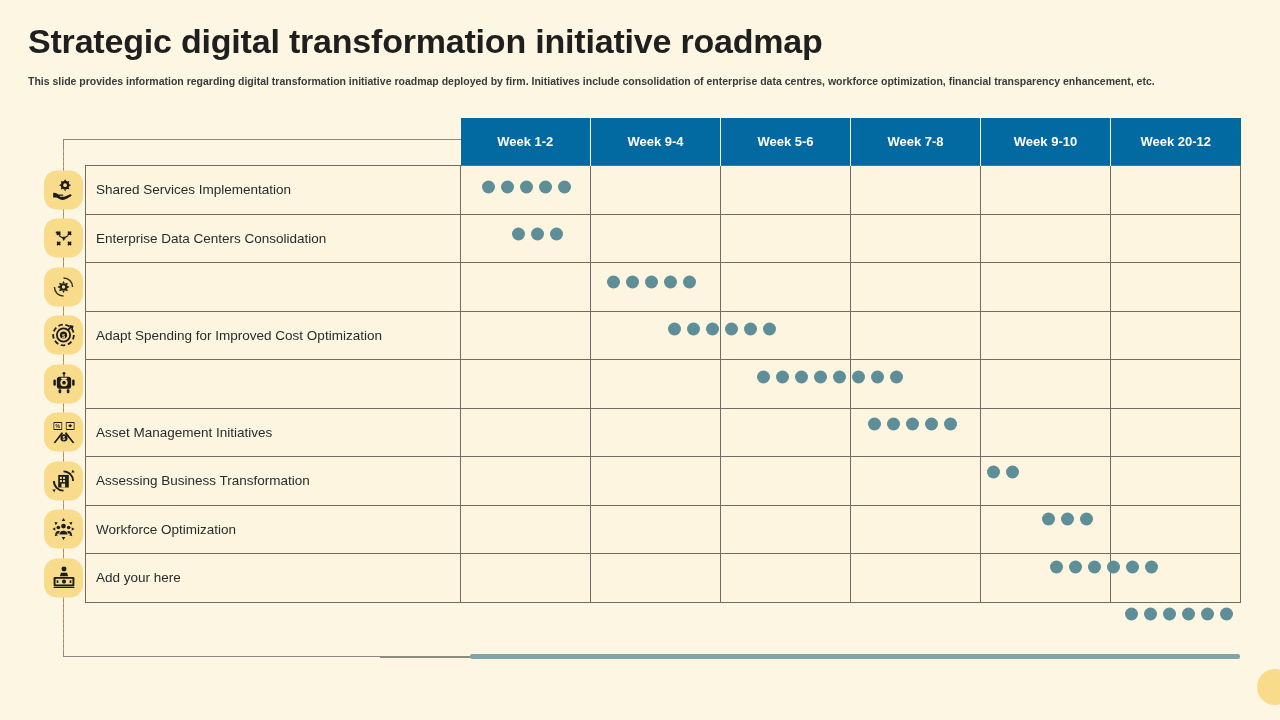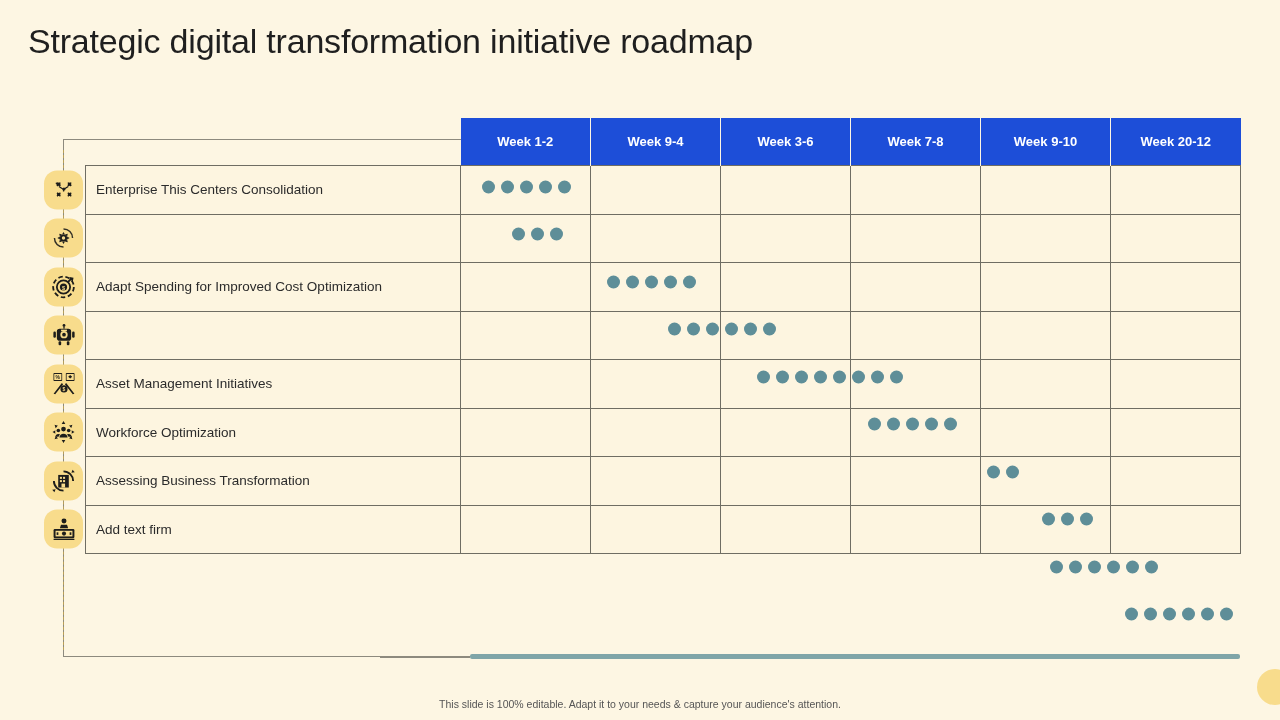--- a/index.html
+++ b/index.html
@@ -9,21 +9,21 @@
     font-family:"Liberation Sans", sans-serif;
     color:#2b2b2b;
     overflow:hidden;
     position:relative;
   }
   .slide{position:absolute;inset:0;background:#FDF6E3;}
 
   
   .title{
     position:absolute;left:28px;top:22px;
-    font-size:34px;font-weight:normal;letter-spacing:-0.2px;
+    font-size:34px;font-weight:bold;letter-spacing:-0.2px;
     color:#1f1f1f;white-space:nowrap;
   }
   .subtitle{
     position:absolute;left:28px;top:75px;width:1200px;
     font-size:10.5px;font-weight:bold;color:#3a3a3a;
     line-height:1.3;white-space:nowrap;
   }
 
   
   .bracket{
@@ -45,21 +45,21 @@
   .table{
     position:absolute;left:85px;top:118px;
     width:1155px;
     border-collapse:collapse;
     table-layout:fixed;
   }
   .table col.lbl{width:375px;}
   .table col.wk{width:130px;}
 
   .table th{
-    background:#1d4ed8;
+    background:#0369a1;
     color:#ffffff;
     font-size:13px;font-weight:bold;
     height:45px;
     border-right:1px solid #FDF6E3;
     text-align:center;
     vertical-align:middle;
   }
   .table th.blank{
     background:transparent;border:none;
   }
@@ -122,61 +122,78 @@
     width:36px;height:36px;border-radius:50%;
     background:#F8DC8C;
   }
 </style>
 </head>
 <body>
 
 <div class="slide">
 
   <div class="title">Strategic digital transformation initiative roadmap</div>
+  <div class="subtitle">This slide provides information regarding digital transformation initiative roadmap deployed by firm. Initiatives include consolidation of enterprise data centres, workforce optimization, financial transparency enhancement, etc.</div>
 
   <div class="bracket"></div>
   <div class="dashrail"></div>
 
   <table class="table">
     <colgroup>
       <col class="lbl">
         <col class="wk">
         <col class="wk">
         <col class="wk">
         <col class="wk">
         <col class="wk">
         <col class="wk">
     </colgroup>
     <thead>
       <tr>
         <th class="blank"></th>
         <th>Week 1-2</th>
         <th>Week 9-4</th>
-        <th>Week 3-6</th>
+        <th>Week 5-6</th>
         <th>Week 7-8</th>
         <th>Week 9-10</th>
         <th>Week 20-12</th>
       </tr>
     </thead>
     <tbody id="tbody">
+        <tr>
+          <td class="label"><span class="iconcell">
+              <svg width="26" height="26" viewBox="0 0 24 24" fill="#1d1d1b">
+                <circle cx="13" cy="8" r="4"></circle>
+                <path d="M13 2.5l1 1.6h-2zM13 13.5l1-1.6h-2zM18.5 8l-1.6 1v-2zM7.5 8l1.6 1v-2zM16.9 4.1l-.4 1.9-1.4-1.4zM9.1 11.9l.4-1.9 1.4 1.4zM16.9 11.9l-1.8-.5 1.4-1.4zM9.1 4.1l1.8.5-1.4 1.4z"></path>
+                <circle cx="13" cy="8" r="1.7" fill="#F8DC8C"></circle>
+                <path d="M2 15.2c1.8-.6 3.4.4 4.6 1.3h4.1c.9 0 .9 1.3 0 1.3H8.2v.9h3.1c1.9 0 4.6-1.6 6.2-2.3 1.1-.5 2 .9 1.1 1.6-2.1 1.6-5.4 3.6-7.6 3.6-2.4 0-4.1-1.6-5.9-2.3H2z"></path>
+              </svg>
+            </span><span>Shared Services Implementation</span></td>
+          <td></td>
+          <td></td>
+          <td></td>
+          <td></td>
+          <td></td>
+          <td></td>
+        </tr>
         <tr>
           <td class="label"><span class="iconcell">
               <svg width="26" height="26" viewBox="0 0 24 24" fill="#1d1d1b">
                 <path d="M6 5.2l1.1 1.1 1.1-1.1.9.9-1.1 1.1 1.1 1.1-.9.9-1.1-1.1-1.1 1.1-.9-.9L5.1 7.2 4 6.1z"></path>
                 <circle cx="7.1" cy="7.1" r="1.5"></circle>
                 <path d="M16 5.2l1.1 1.1 1.1-1.1.9.9-1.1 1.1 1.1 1.1-.9.9-1.1-1.1-1.1 1.1-.9-.9 1.1-1.1-1.1-1.1z"></path>
                 <circle cx="17.1" cy="7.1" r="1.5"></circle>
                 <path d="M6 14.6l1.1 1.1 1.1-1.1.9.9-1.1 1.1 1.1 1.1-.9.9-1.1-1.1-1.1 1.1-.9-.9 1.1-1.1-1.1-1.1z"></path>
                 <circle cx="7.1" cy="16.5" r="1.5"></circle>
                 <path d="M16 14.6l1.1 1.1 1.1-1.1.9.9-1.1 1.1 1.1 1.1-.9.9-1.1-1.1-1.1 1.1-.9-.9 1.1-1.1-1.1-1.1z"></path>
                 <circle cx="17.1" cy="16.5" r="1.5"></circle>
                 <path d="M7.6 8.8l4 2.4 4-2.4.6 1-4 2.4v1.6h-1.2v-1.6l-4-2.4z"></path>
                 <circle cx="12" cy="11.6" r="1.4"></circle>
               </svg>
-            </span><span>Enterprise This Centers Consolidation</span></td>
+            </span><span>Enterprise Data Centers Consolidation</span></td>
           <td></td>
           <td></td>
           <td></td>
           <td></td>
           <td></td>
           <td></td>
         </tr>
         <tr>
           <td class="label"><span class="iconcell">
               <svg width="27" height="27" viewBox="0 0 24 24" fill="#1d1d1b">
@@ -250,71 +267,71 @@
           <td></td>
           <td></td>
           <td></td>
           <td></td>
           <td></td>
           <td></td>
         </tr>
         <tr>
           <td class="label"><span class="iconcell">
               <svg width="27" height="27" viewBox="0 0 24 24" fill="#1d1d1b">
-                <path d="M12 2.2l1.6 2.7h-3.2zM12 21.8l1.6-2.7h-3.2zM21.8 12l-2.7 1.6v-3.2zM2.2 12l2.7 1.6v-3.2zM19.9 5.5l-1 3-2.1-2.1zM4.1 18.5l1-3 2.1 2.1zM19.9 18.5l-3-1 2.1-2.1zM4.1 5.5l3 1-2.1 2.1z"></path>
-                <circle cx="12" cy="12" r="7.2" fill="#F8DC8C"></circle>
-                <circle cx="12" cy="9.4" r="2.1"></circle>
-                <path d="M8.4 16.8c0-2 1.6-3.3 3.6-3.3s3.6 1.3 3.6 3.3z"></path>
-                <circle cx="7.4" cy="10.6" r="1.6"></circle>
-                <path d="M4.8 16.3c0-1.6 1.2-2.6 2.6-2.6.6 0 1.2.2 1.6.5-.8.6-1.3 1.4-1.4 2.1z"></path>
-                <circle cx="16.6" cy="10.6" r="1.6"></circle>
-                <path d="M19.2 16.3h-2.8c-.1-.7-.6-1.5-1.4-2.1.4-.3 1-.5 1.6-.5 1.4 0 2.6 1 2.6 2.6z"></path>
-              </svg>
-            </span><span>Workforce Optimization</span></td>
-          <td></td>
-          <td></td>
-          <td></td>
-          <td></td>
-          <td></td>
-          <td></td>
-        </tr>
-        <tr>
-          <td class="label"><span class="iconcell">
-              <svg width="27" height="27" viewBox="0 0 24 24" fill="#1d1d1b">
                 <path d="M12 2.6A9.4 9.4 0 0121.4 12h-1.7A7.7 7.7 0 0012 4.3z"></path>
                 <path d="M12 21.4A9.4 9.4 0 012.6 12h1.7A7.7 7.7 0 0012 19.7z"></path>
                 <path d="M20.1 1.9l1.9 2.4-3 .4zM3.9 22.1L2 19.7l3-.4z"></path>
                 <rect x="7.3" y="6.6" width="9.4" height="11.2"></rect>
                 <rect x="8.8" y="8.3" width="1.8" height="1.8" fill="#F8DC8C"></rect>
                 <rect x="11.6" y="8.3" width="1.8" height="1.8" fill="#F8DC8C"></rect>
                 <rect x="8.8" y="11.2" width="1.8" height="1.8" fill="#F8DC8C"></rect>
                 <rect x="11.6" y="11.2" width="1.8" height="1.8" fill="#F8DC8C"></rect>
                 <rect x="10.2" y="14.3" width="3.2" height="3.5" fill="#F8DC8C"></rect>
               </svg>
             </span><span>Assessing Business Transformation</span></td>
           <td></td>
           <td></td>
           <td></td>
           <td></td>
           <td></td>
           <td></td>
         </tr>
         <tr>
           <td class="label"><span class="iconcell">
+              <svg width="27" height="27" viewBox="0 0 24 24" fill="#1d1d1b">
+                <path d="M12 2.2l1.6 2.7h-3.2zM12 21.8l1.6-2.7h-3.2zM21.8 12l-2.7 1.6v-3.2zM2.2 12l2.7 1.6v-3.2zM19.9 5.5l-1 3-2.1-2.1zM4.1 18.5l1-3 2.1 2.1zM19.9 18.5l-3-1 2.1-2.1zM4.1 5.5l3 1-2.1 2.1z"></path>
+                <circle cx="12" cy="12" r="7.2" fill="#F8DC8C"></circle>
+                <circle cx="12" cy="9.4" r="2.1"></circle>
+                <path d="M8.4 16.8c0-2 1.6-3.3 3.6-3.3s3.6 1.3 3.6 3.3z"></path>
+                <circle cx="7.4" cy="10.6" r="1.6"></circle>
+                <path d="M4.8 16.3c0-1.6 1.2-2.6 2.6-2.6.6 0 1.2.2 1.6.5-.8.6-1.3 1.4-1.4 2.1z"></path>
+                <circle cx="16.6" cy="10.6" r="1.6"></circle>
+                <path d="M19.2 16.3h-2.8c-.1-.7-.6-1.5-1.4-2.1.4-.3 1-.5 1.6-.5 1.4 0 2.6 1 2.6 2.6z"></path>
+              </svg>
+            </span><span>Workforce Optimization</span></td>
+          <td></td>
+          <td></td>
+          <td></td>
+          <td></td>
+          <td></td>
+          <td></td>
+        </tr>
+        <tr>
+          <td class="label"><span class="iconcell">
               <svg width="26" height="26" viewBox="0 0 24 24" fill="#1d1d1b">
                 <circle cx="12" cy="4.2" r="2.3"></circle>
                 <path d="M9.2 7.6h5.6l1 3.2H8.2z"></path>
                 <rect x="2.4" y="11.6" width="19.2" height="8.4" rx="1"></rect>
                 <rect x="4.2" y="13.2" width="15.6" height="5.2" fill="#F8DC8C"></rect>
                 <circle cx="12" cy="15.8" r="1.9"></circle>
                 <rect x="5.2" y="14.6" width="1.6" height="2.4"></rect>
                 <rect x="17.2" y="14.6" width="1.6" height="2.4"></rect>
                 <path d="M2.4 20.6h19.2v1.1H2.4z"></path>
               </svg>
-            </span><span>Add text firm</span></td>
+            </span><span>Add your here</span></td>
           <td></td>
           <td></td>
           <td></td>
           <td></td>
           <td></td>
           <td></td>
         </tr>
       </tbody>
   </table>
 
@@ -385,15 +402,14 @@
         <span class="dot"></span>
         <span class="dot"></span>
         <span class="dot"></span>
         <span class="dot"></span>
         <span class="dot"></span>
       </div>
     </div>
 
   <div class="botline-dark"></div>
   <div class="botline-teal"></div>
-  <div class="footer">This slide is 100% editable. Adapt it to your needs &amp; capture your audience's attention.</div>
   <div class="corner-circle"></div>
 </div>
 
 </body></html>

